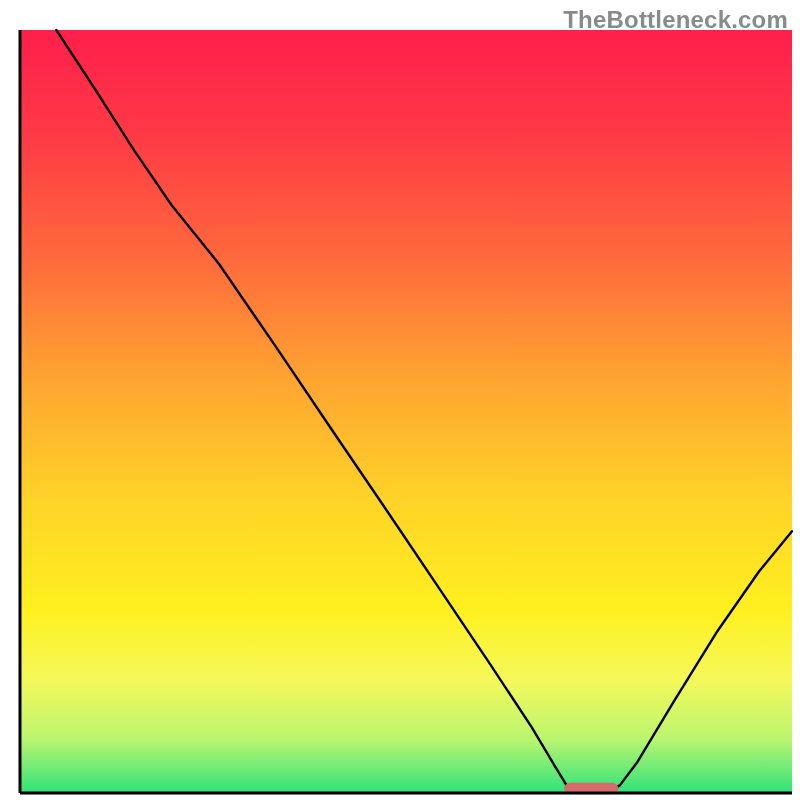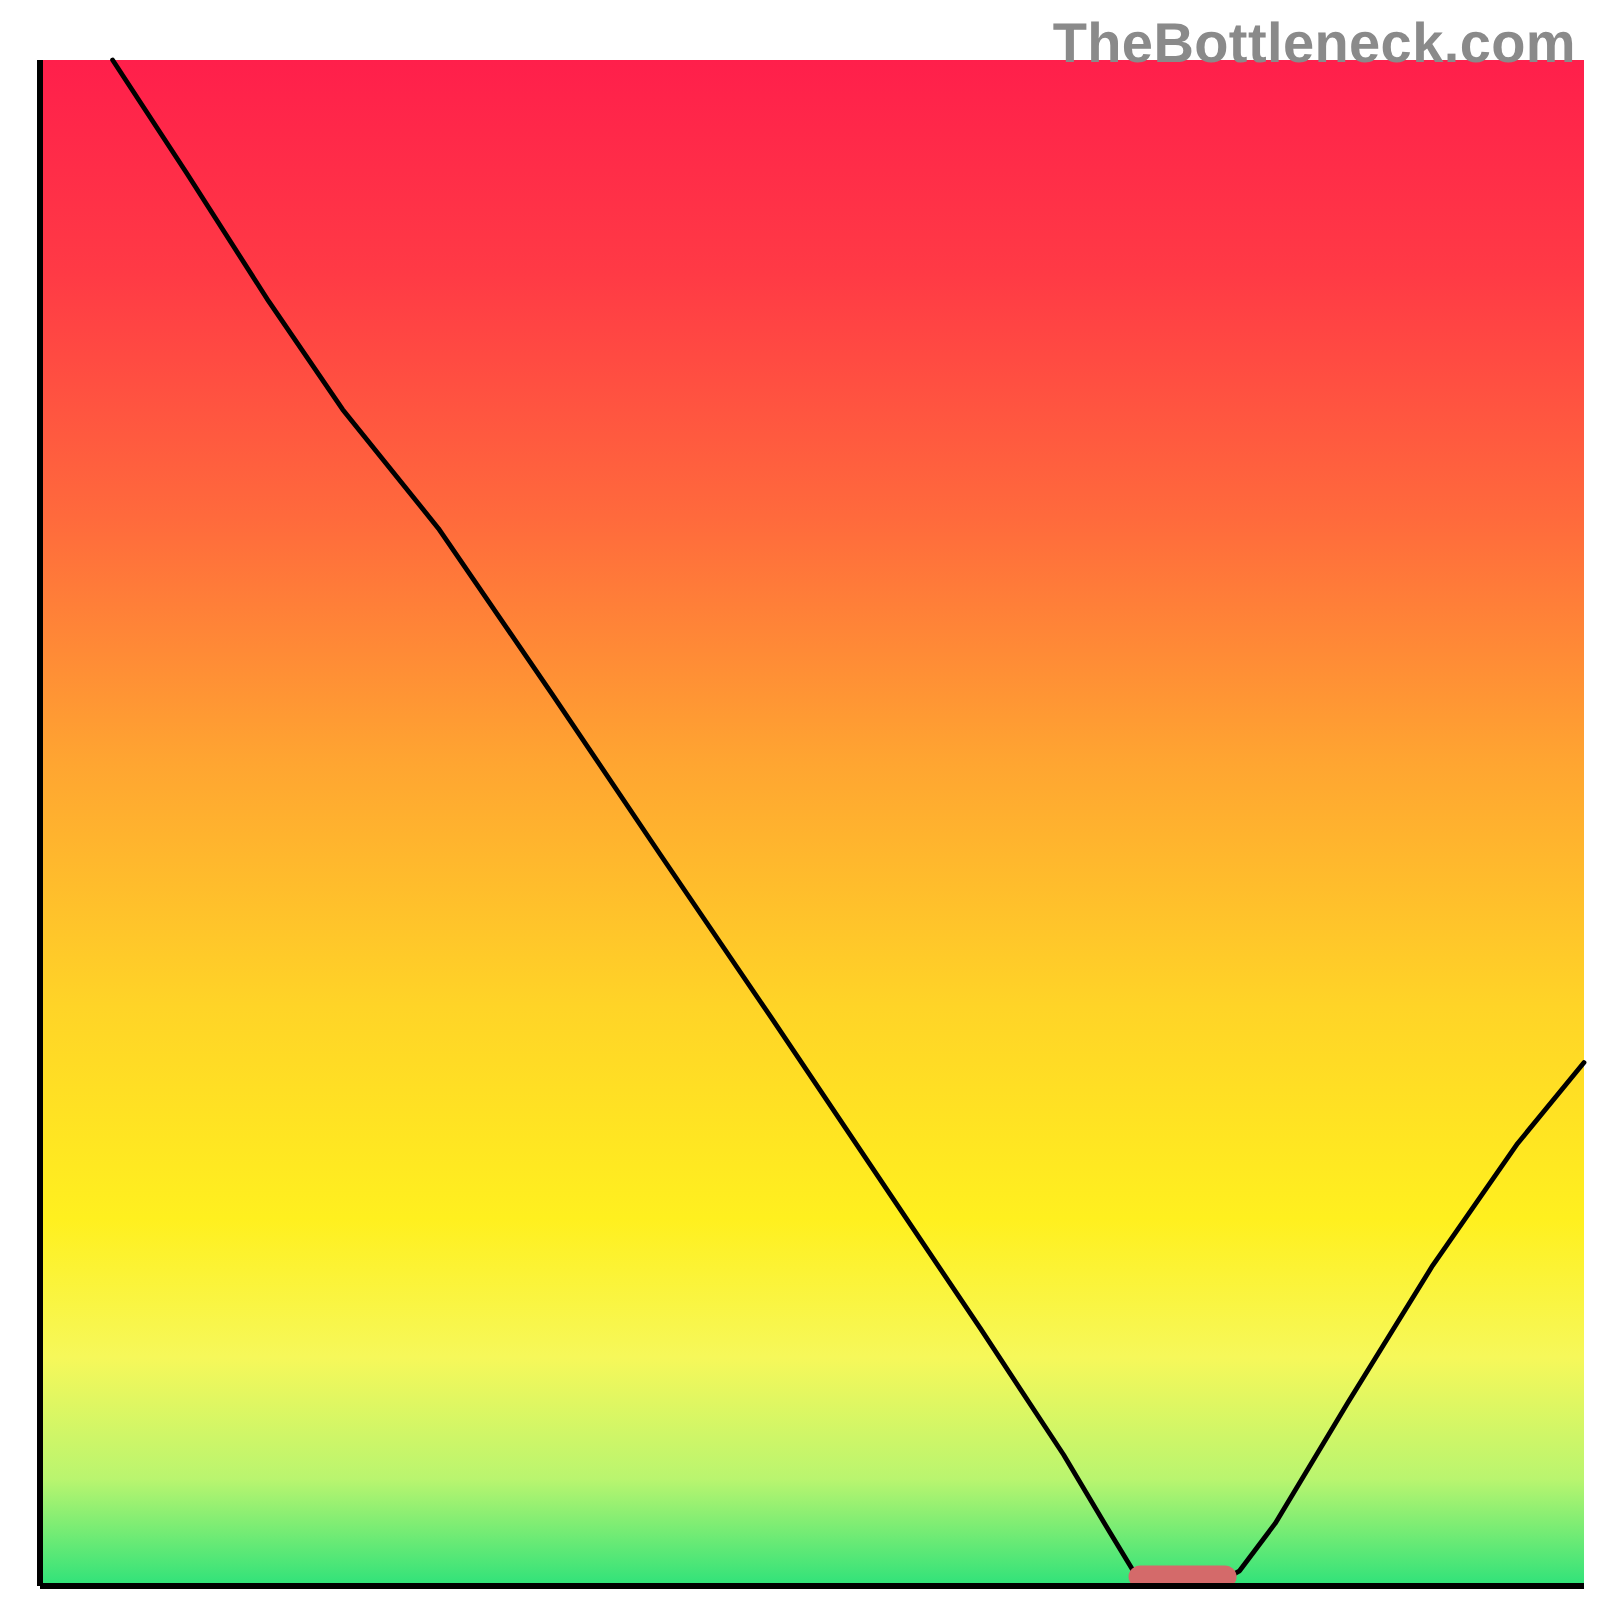--- a/index.html
+++ b/index.html
@@ -13,21 +13,21 @@
   }
   .stage {
     position: relative;
     width: 800px;
     height: 800px;
   }
   .watermark {
     position: absolute;
     top: 6px;
     right: 12px;
-    font-size: 28px;
+    font-size: 24px;
     font-weight: 600;
     color: #8a8a8a;
     letter-spacing: 0.2px;
     z-index: 50;
   }
   svg.chart {
     position: absolute;
     left: 0;
     top: 0;
   }

